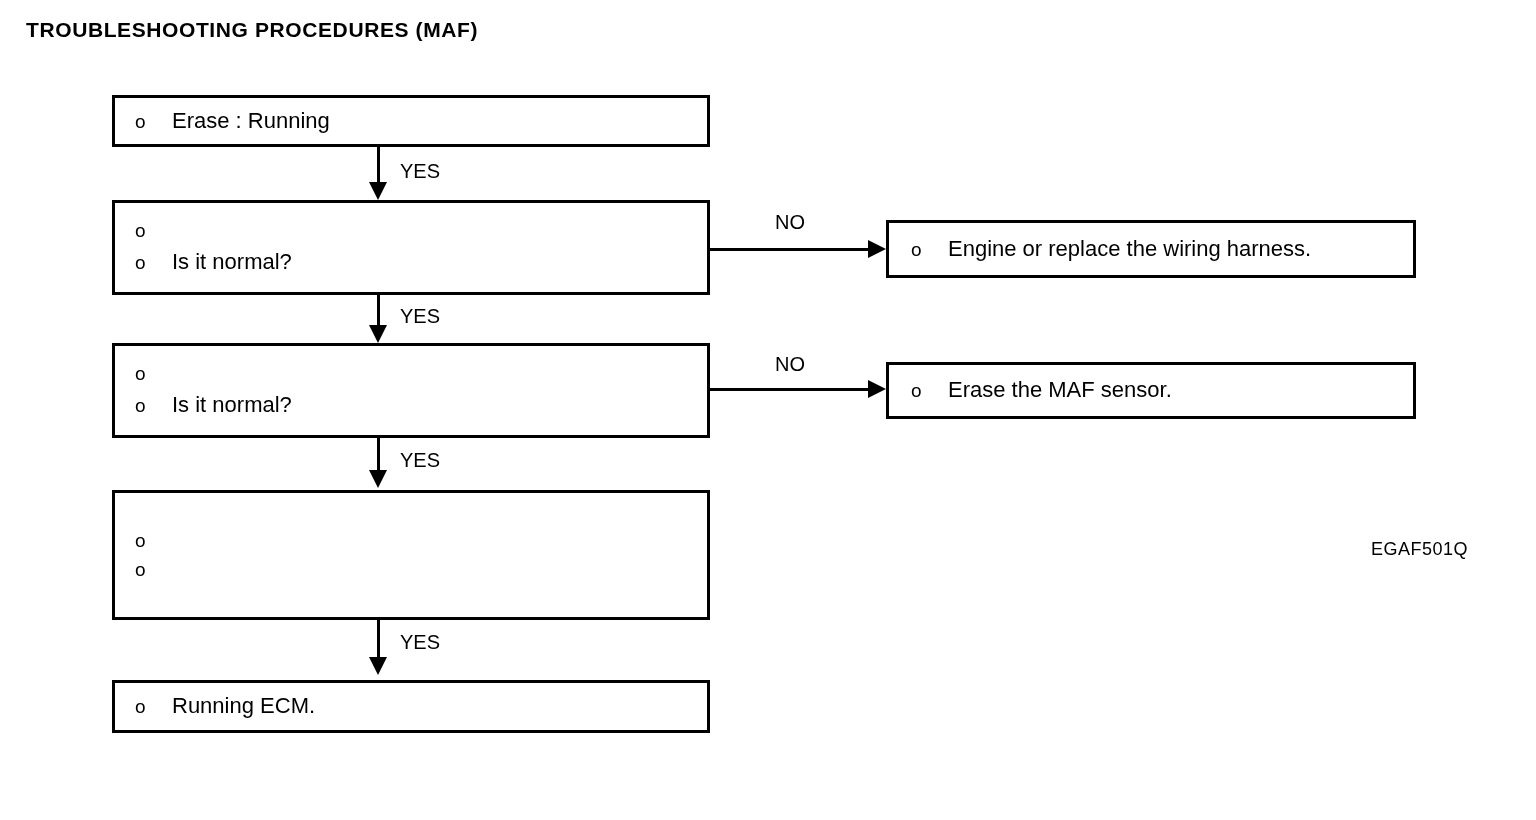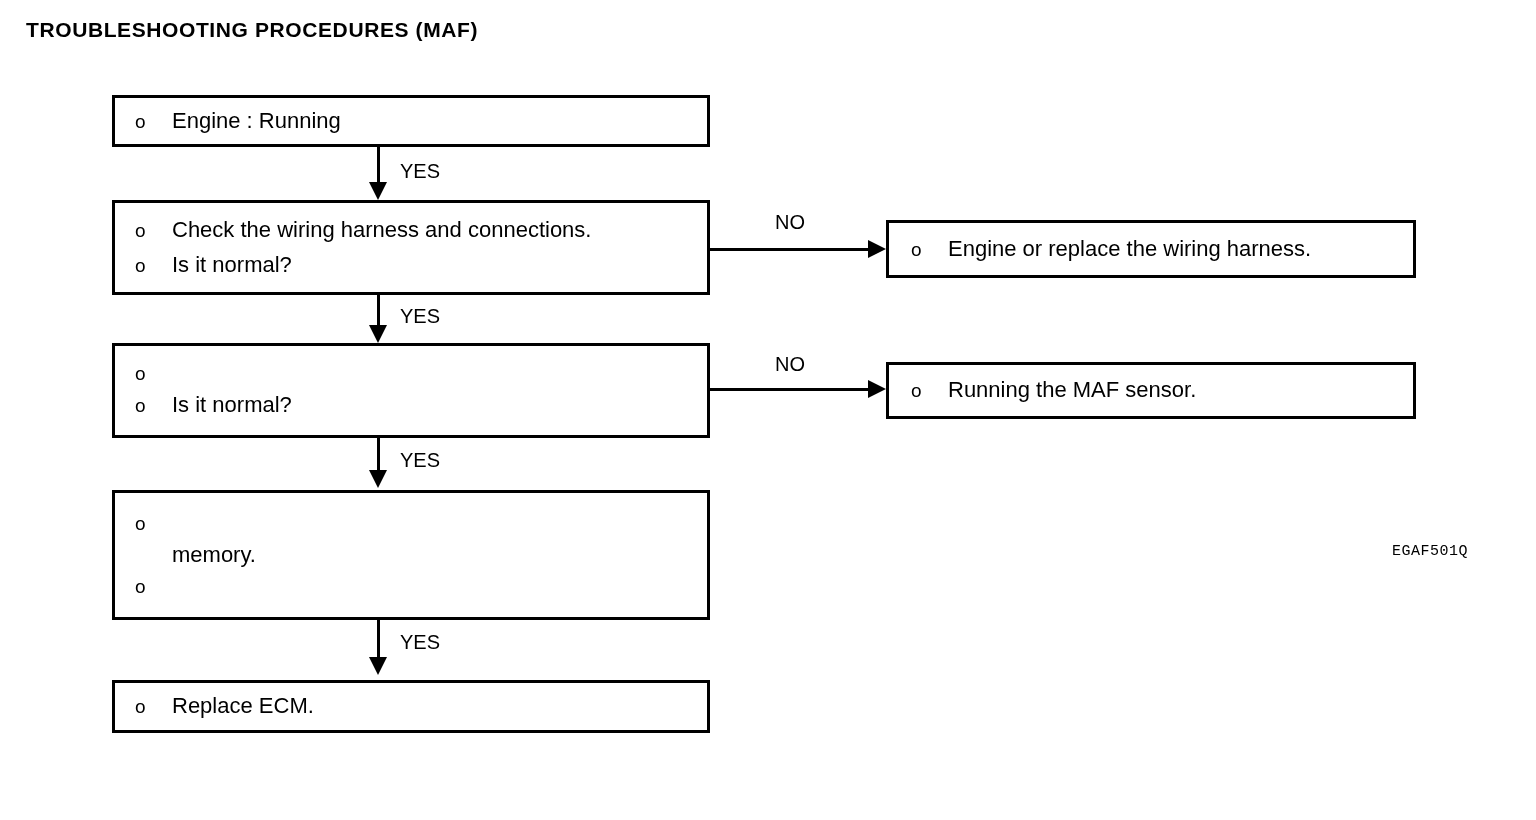--- a/index.html
+++ b/index.html
@@ -98,48 +98,47 @@
     font-size: 20px;
     font-weight: normal;
     white-space: nowrap;
     font-family: "Liberation Sans", sans-serif;
   }
 
   .figure-code {
     position: absolute;
     right: 68px;
     bottom: 28px;
-    font-size: 15px;
+    font-size: 18px;
     letter-spacing: 0.5px;
-    font-family: Liberation Mono, monospace;
+    font-family: Liberation Sans, sans-serif;
     white-space: nowrap;
   }
 </style>
 </head>
 <body>
 
 <div id="page">
 
   <div class="page-title">TROUBLESHOOTING PROCEDURES (MAF)</div>
 
   <div class="node" style="left:112px; top:95px; width:598px; height:52px;">
     <div class="node-line">
       <span class="bullet">o</span>
-      <span class="txt">Engine : Running</span>
+      <span class="txt">Erase : Running</span>
     </div>
   </div>
 
   <div class="vline" style="left:377px; top:147px; height:38px;"></div>
   <div class="arrow-down" style="left:369px; top:182px;"></div>
   <div class="edge-label" style="left:400px; top:160px;">YES</div>
 
   <div class="node" style="left:112px; top:200px; width:598px; height:95px;">
     <div class="node-line">
       <span class="bullet">o</span>
-      <span class="txt">Check the wiring harness and connections.</span>
     </div>
     <div class="node-line">
       <span class="bullet">o</span>
       <span class="txt">Is it normal?</span>
     </div>
   </div>
 
   <div class="hline" style="left:710px; top:248px; width:160px;"></div>
   <div class="arrow-right" style="left:868px; top:240px;"></div>
   <div class="edge-label" style="left:775px; top:211px;">NO</div>
@@ -165,47 +164,43 @@
     </div>
   </div>
 
   <div class="hline" style="left:710px; top:388px; width:160px;"></div>
   <div class="arrow-right" style="left:868px; top:380px;"></div>
   <div class="edge-label" style="left:775px; top:353px;">NO</div>
 
   <div class="node" style="left:886px; top:362px; width:530px; height:57px; padding-left:22px;">
     <div class="node-line">
       <span class="bullet">o</span>
-      <span class="txt">Running the MAF sensor.</span>
+      <span class="txt">Erase the MAF sensor.</span>
     </div>
   </div>
 
   <div class="vline" style="left:377px; top:438px; height:35px;"></div>
   <div class="arrow-down" style="left:369px; top:470px;"></div>
   <div class="edge-label" style="left:400px; top:449px;">YES</div>
 
   <div class="node" style="left:112px; top:490px; width:598px; height:130px;">
     <div class="node-line">
       <span class="bullet">o</span>
     </div>
     <div class="node-line">
-      <span class="bullet blank"></span>
-      <span class="txt">memory.</span>
-    </div>
-    <div class="node-line">
       <span class="bullet">o</span>
     </div>
   </div>
 
   <div class="vline" style="left:377px; top:620px; height:40px;"></div>
   <div class="arrow-down" style="left:369px; top:657px;"></div>
   <div class="edge-label" style="left:400px; top:631px;">YES</div>
 
   <div class="node" style="left:112px; top:680px; width:598px; height:53px;">
     <div class="node-line">
       <span class="bullet">o</span>
-      <span class="txt">Replace ECM.</span>
+      <span class="txt">Running ECM.</span>
     </div>
   </div>
 
   <div class="figure-code">EGAF501Q</div>
 
 </div>
 
 </body></html>

